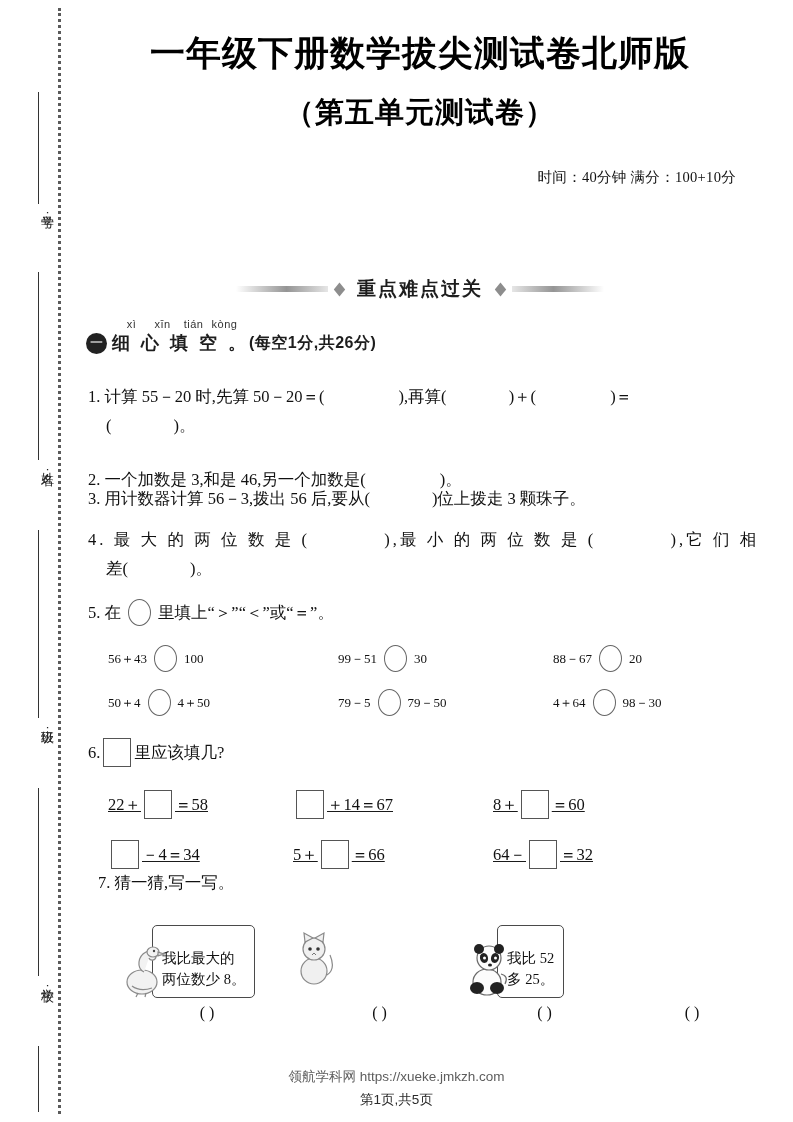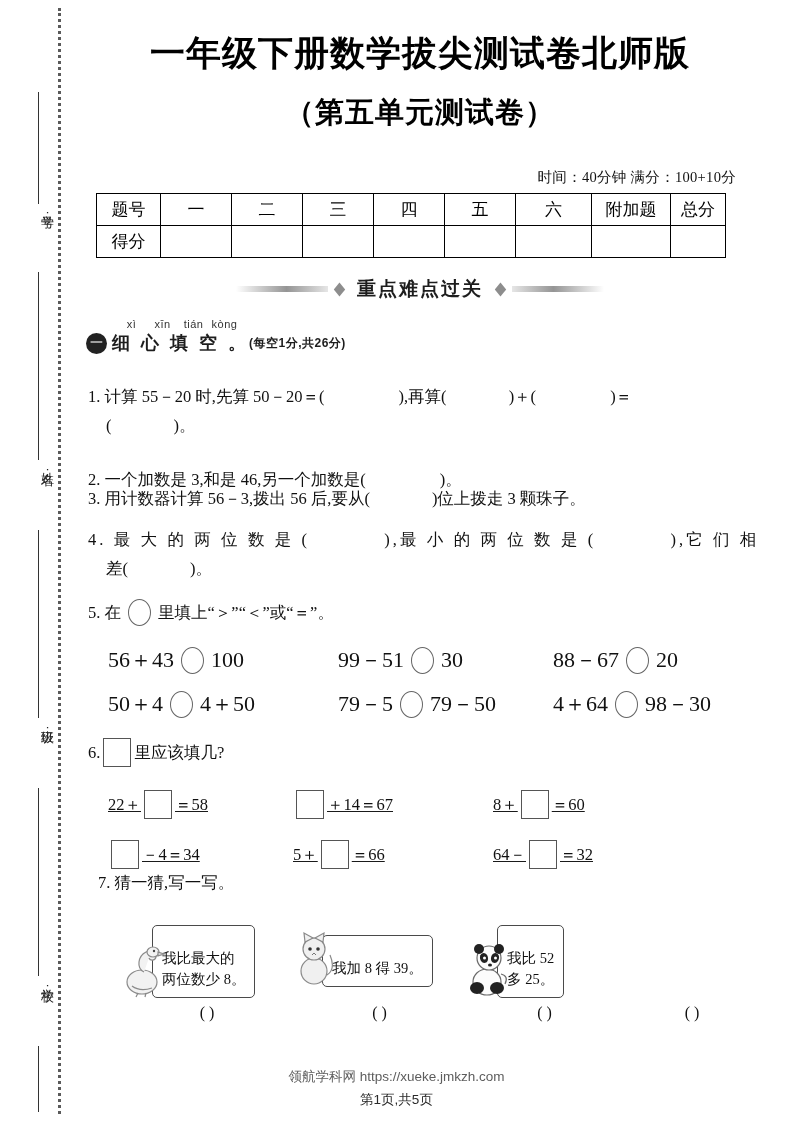--- a/index.html
+++ b/index.html
@@ -173,21 +173,21 @@
   .qh-title {
     font-family: "Liberation Sans", "DejaVu Sans", sans-serif;
     font-weight: bold;
     font-size: 18px;
     letter-spacing: 3px;
     color: #1d1d1d;
   }
   .qh-worth {
     font-family: "Liberation Sans", "DejaVu Sans", sans-serif;
     font-weight: bold;
-    font-size: 12px;
+    font-size: 16px;
     color: #1d1d1d;
     letter-spacing: 0.5px;
   }
 
   
   .q {
     position: absolute;
     left: 88px;
     width: 676px;
     font-family: "Liberation Serif", "DejaVu Serif", serif;
@@ -207,21 +207,21 @@
   .cmp-row {
     position: absolute;
     left: 108px;
     width: 660px;
     display: flex;
   }
   .cmp-cell {
     display: flex;
     align-items: center;
     font-family: "Liberation Serif", "DejaVu Serif", serif;
-    font-size: 22px;
+    font-size: 13px;
     color: #111;
     white-space: nowrap;
   }
   .ocirc {
     display: inline-block;
     width: 21px; height: 25px;
     border: 1.2px solid #666;
     border-radius: 50%;
     margin: 0 7px;
     vertical-align: middle;
@@ -334,46 +334,20 @@
   <div class="margin-rule" style="top:530px;height:188px;"></div>
   <div class="margin-label" style="top:720px;">班级:</div>
   <div class="margin-rule" style="top:788px;height:188px;"></div>
   <div class="margin-label" style="top:978px;">学校:</div>
   <div class="margin-rule" style="top:1046px;height:66px;"></div>
 
   <div class="title-main">一年级下册数学拔尖测试卷北师版</div>
   <div class="title-sub">（第五单元测试卷）</div>
   <div class="meta-line">时间：40分钟 满分：100+10分</div>
 
-  <table class="score-table">
-    <tbody>
-        <tr>
-      <td class="hdr" style="width:63px">题号</td>
-      <td class="hdr" style="width:70px">一</td>
-      <td class="hdr" style="width:70px">二</td>
-      <td class="hdr" style="width:70px">三</td>
-      <td class="hdr" style="width:70px">四</td>
-      <td class="hdr" style="width:70px">五</td>
-      <td class="hdr" style="width:75px">六</td>
-      <td class="hdr" style="width:78px">附加题</td>
-      <td class="hdr" style="width:54px">总分</td>
-    </tr>
-    <tr>
-      <td>得分</td>
-      <td></td>
-      <td></td>
-      <td></td>
-      <td></td>
-      <td></td>
-      <td></td>
-      <td></td>
-      <td></td>
-    </tr>
-  </tbody>
-    </table>
 
   <div class="banner">
     <div class="dline"></div>
     <div class="gem"></div>
     <div class="btext">重点难点过关</div>
     <div class="gem"></div>
     <div class="dline right"></div>
   </div>
 
   <div class="qh-wrap">
@@ -523,23 +497,20 @@
           <ellipse cx="22" cy="46" rx="13" ry="13"></ellipse>
           <circle cx="22" cy="24" r="11"></circle>
           <path d="M13 17 l-1 -9 l9 5 z"></path>
           <path d="M31 17 l1 -9 l-9 5 z"></path>
           <path d="M35 50 q9 -6 3 -20" fill="none"></path>
         </g>
         <circle cx="18" cy="24" r="1.8" fill="#333"></circle>
         <circle cx="26" cy="24" r="1.8" fill="#333"></circle>
         <path d="M22 28 l-2 2 M22 28 l2 2" stroke="#777" stroke-width="1" fill="none"></path>
       </svg>
-      <div class="bubble">
-        <span class="l2">我加 8 得 39。</span>
-      </div>
     </div>
 
 
     <div class="card" style="width:140px">
       <svg class="animal" viewBox="0 0 44 62">
         <ellipse cx="20" cy="46" rx="14" ry="13" fill="#fcfcfc" stroke="#6a6a6a" stroke-width="1.2"></ellipse>
         <ellipse cx="10" cy="52" rx="7" ry="6" fill="#222"></ellipse>
         <ellipse cx="30" cy="52" rx="7" ry="6" fill="#222"></ellipse>
         <circle cx="22" cy="22" r="12" fill="#fcfcfc" stroke="#6a6a6a" stroke-width="1.2"></circle>
         <circle cx="12" cy="13" r="5" fill="#222"></circle>

